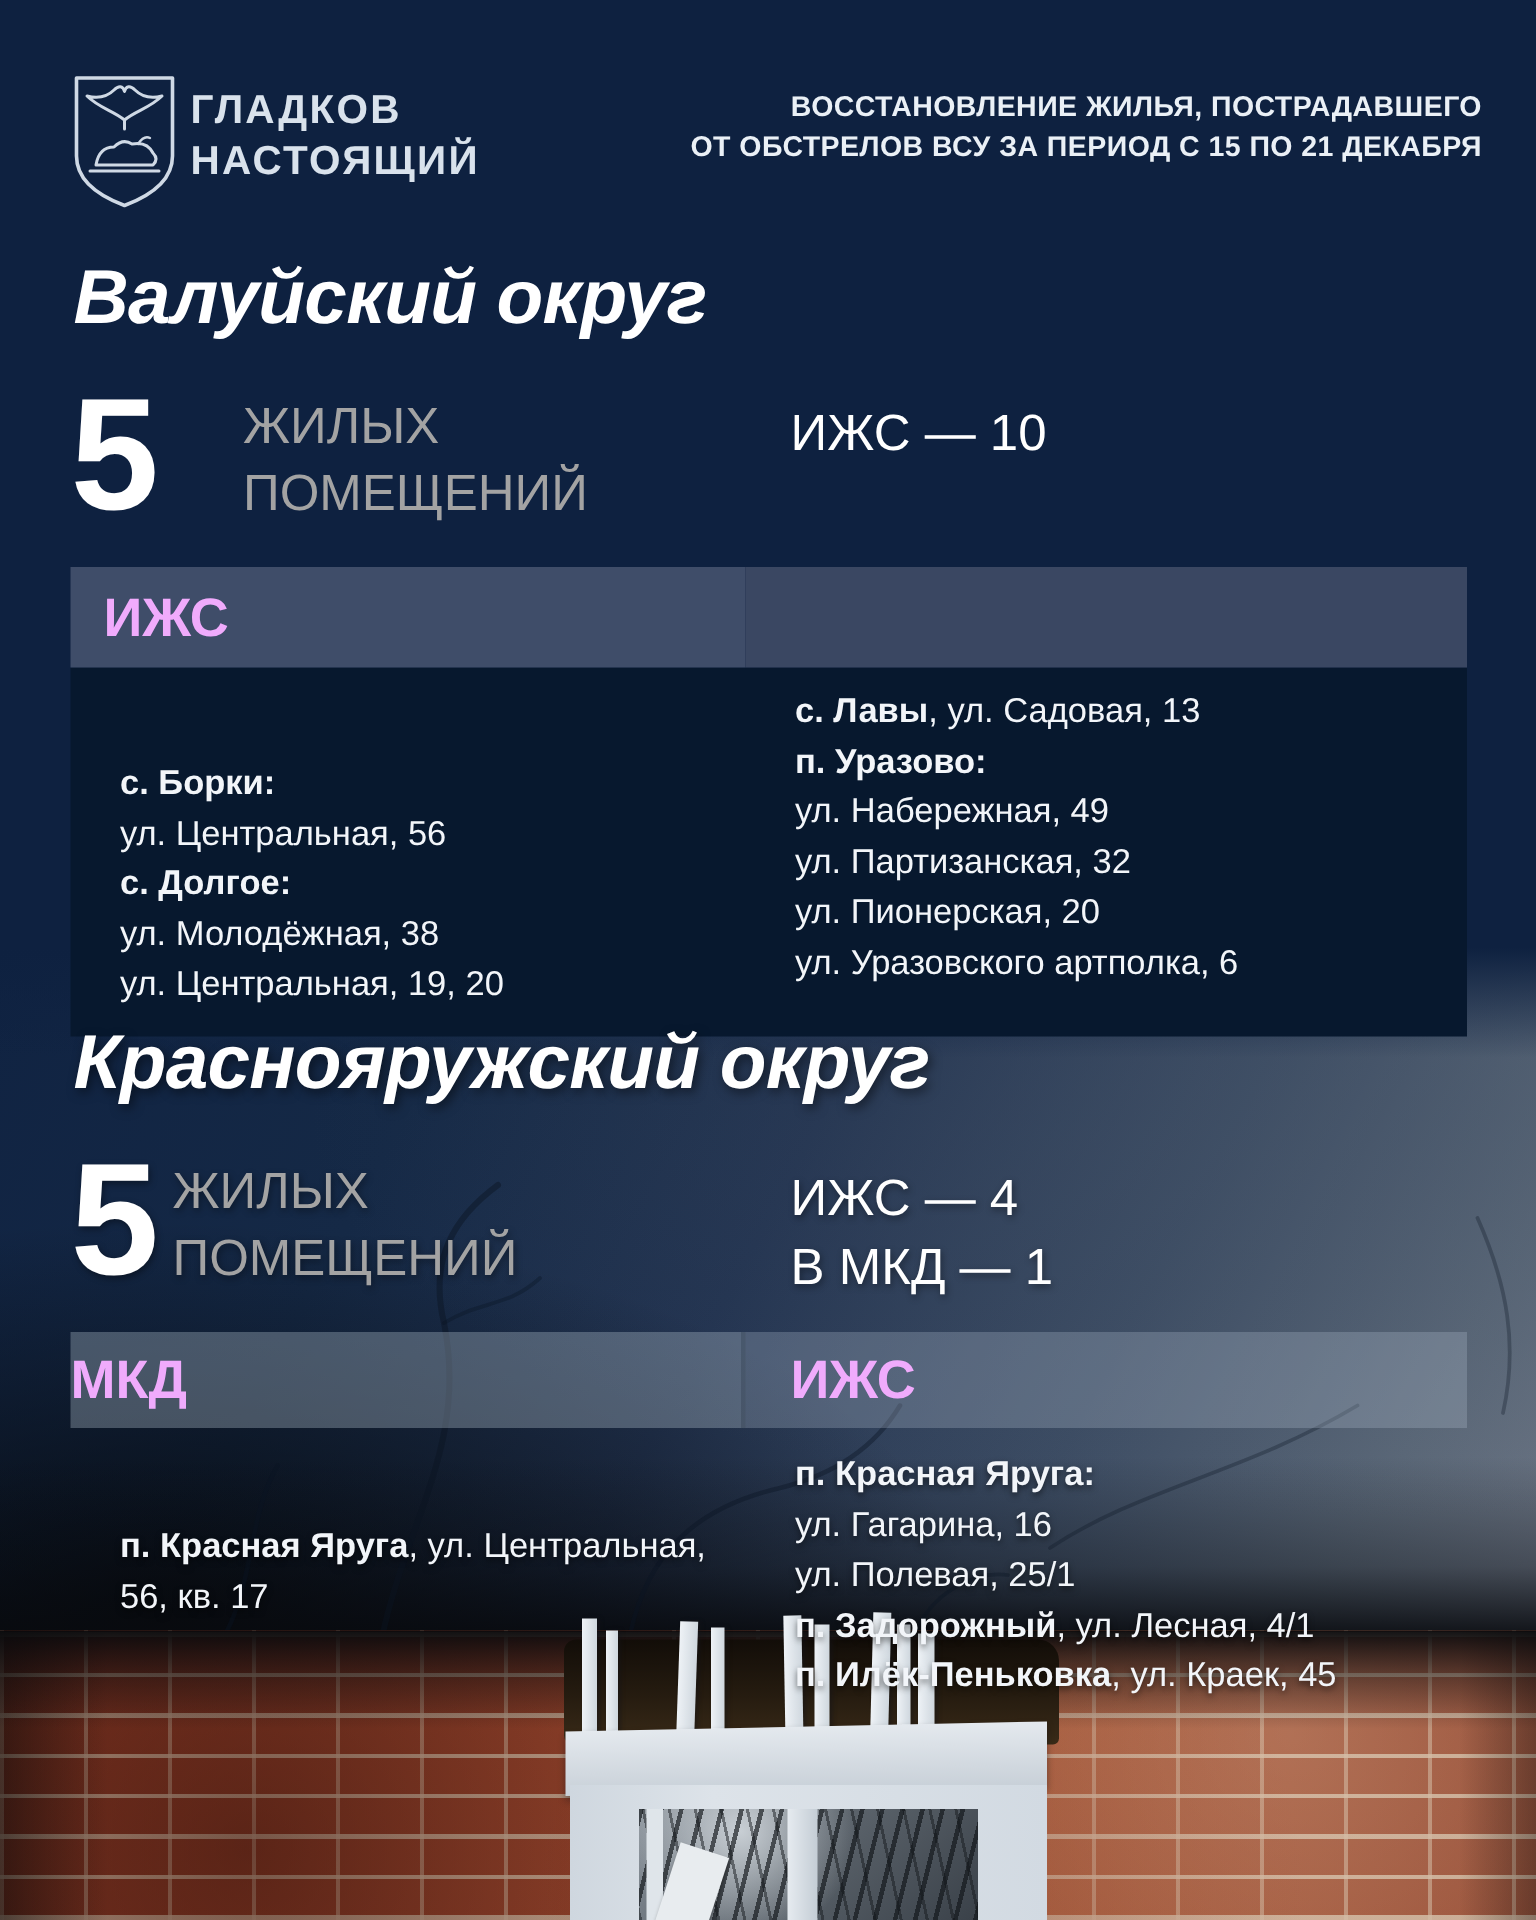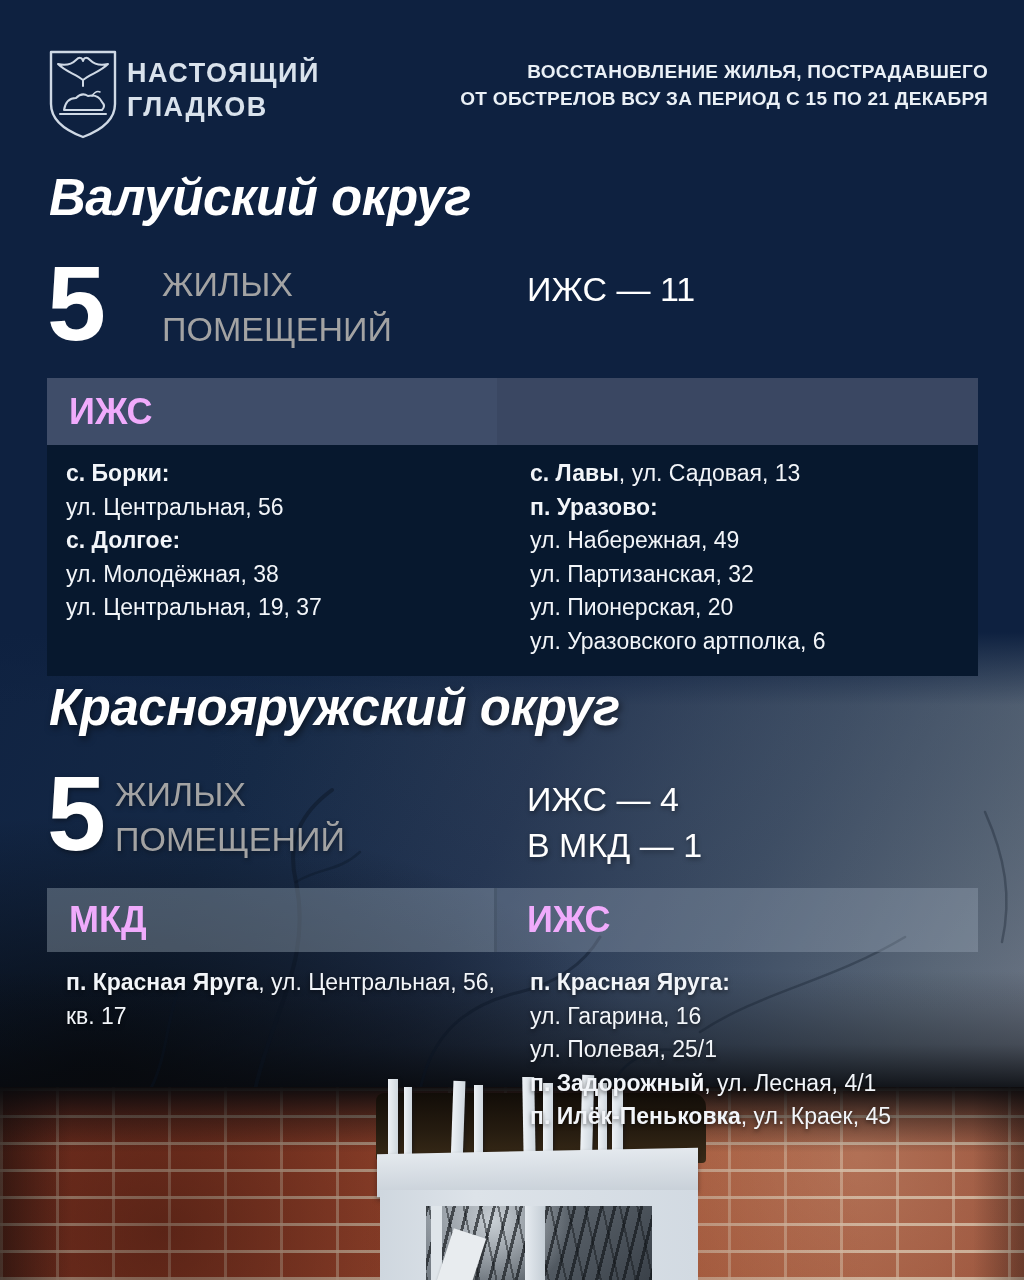--- a/index.html
+++ b/index.html
@@ -67,34 +67,34 @@
   .s2-num{left:47px;top:760px;text-shadow:1px 2px 5px rgba(0,0,0,.4);}
   .s2-label{left:115px;top:772px;text-shadow:1px 2px 5px rgba(0,0,0,.4);}
   .s2-break{top:776px;text-shadow:1px 2px 5px rgba(0,0,0,.4);}
 
   
   .tbl{position:absolute;left:47px;width:931px;}
   .tbl-head{display:flex;}
   .tbl-head .cell{display:flex;align-items:center;color:#f0abfc;font-size:36px;font-weight:700;}
   .tbl-body{display:flex;}
   .col{box-sizing:border-box;}
-  .col-1{width:450px;padding-left:19px;}
+  .col-1{width:450px;padding-left:33px;margin-top:48px;}
   .col-2{flex:1;padding-left:33px;padding-right:20px;}
   .addr-line{color:#f2f5f9;font-size:23px;line-height:33.5px;font-weight:400;}
   .addr-line b{font-weight:700;}
 
   .tbl1{top:378px;}
   .tbl1 .tbl-head{height:67px;}
   .tbl1 .cell-1{width:450px;background:#3f4d69;padding-left:22px;box-sizing:border-box;}
   .tbl1 .cell-2{flex:1;background:#3a4762;}
   .tbl1 .tbl-body{background:#07182e;padding:12px 0 18px;}
 
   .tbl2{top:888px;}
   .tbl2 .tbl-head{height:64px;}
-  .tbl2 .cell-1{width:450px;background:rgba(182,195,209,.34);padding-left:22px;box-sizing:border-box;
+  .tbl2 .cell-1{width:450px;background:rgba(182,195,209,.34);box-sizing:border-box;
     border-right:3px solid rgba(40,52,68,.30);}
   .tbl2 .cell-2{flex:1;background:rgba(172,186,201,.30);padding-left:30px;box-sizing:border-box;}
   .tbl2 .tbl-body{padding:14px 0 0;}
   .tbl2 .addr-line{text-shadow:0 2px 4px rgba(0,0,0,.55);}
 </style>
 </head>
 <body>
 
 <div class="canvas">
 
@@ -141,50 +141,50 @@
         <path d="M37,32 C30,26 20,24 12,16 C20,18 26,16 30,12 C33,9 36,9 37,13 C38,9 41,9 44,12 C48,16 54,18 62,16 C54,24 44,26 37,32 Z" stroke-width="2"></path>
         <path d="M37,32 L37,38" stroke-width="2"></path>
 
         <path d="M18,62 Q20,50 30,50 Q36,44 42,48 Q52,46 56,54 Q60,58 56,62 Z" stroke-width="2"></path>
         <path d="M14,66 H60" stroke-width="2"></path>
         <path d="M46,48 Q50,42 54,44" stroke-width="1.6"></path>
       </g>
     </svg>
   </div>
   <div class="brand">
+    <div>ГЛАДКОВ</div>
     <div>НАСТОЯЩИЙ</div>
-    <div>ГЛАДКОВ</div>
   </div>
   <div class="masthead">
     <div>ВОССТАНОВЛЕНИЕ ЖИЛЬЯ, ПОСТРАДАВШЕГО</div>
     <div>ОТ ОБСТРЕЛОВ ВСУ ЗА ПЕРИОД С 15 ПО 21 ДЕКАБРЯ</div>
   </div>
 
   <div class="sec-title s1-title">Валуйский округ</div>
   <div class="count-num s1-num">5</div>
   <div class="count-label s1-label">
     <div>ЖИЛЫХ</div>
     <div>ПОМЕЩЕНИЙ</div>
   </div>
   <div class="breakdown s1-break">
-      <div>ИЖС — 11</div>
+      <div>ИЖС — 10</div>
     </div>
 
   <div class="tbl tbl1">
     <div class="tbl-head">
       <div class="cell cell-1">ИЖС</div>
       <div class="cell cell-2"></div>
     </div>
     <div class="tbl-body">
       <div class="col col-1">
           <div class="addr-line"><b>с. Борки:</b></div>
           <div class="addr-line">ул. Центральная, 56</div>
           <div class="addr-line"><b>с. Долгое:</b></div>
           <div class="addr-line">ул. Молодёжная, 38</div>
-          <div class="addr-line">ул. Центральная, 19, 37</div>
+          <div class="addr-line">ул. Центральная, 19, 20</div>
         </div>
       <div class="col col-2">
           <div class="addr-line"><b>с. Лавы</b>, ул. Садовая, 13</div>
           <div class="addr-line"><b>п. Уразово:</b></div>
           <div class="addr-line">ул. Набережная, 49</div>
           <div class="addr-line">ул. Партизанская, 32</div>
           <div class="addr-line">ул. Пионерская, 20</div>
           <div class="addr-line">ул. Уразовского артполка, 6</div>
         </div>
     </div>

